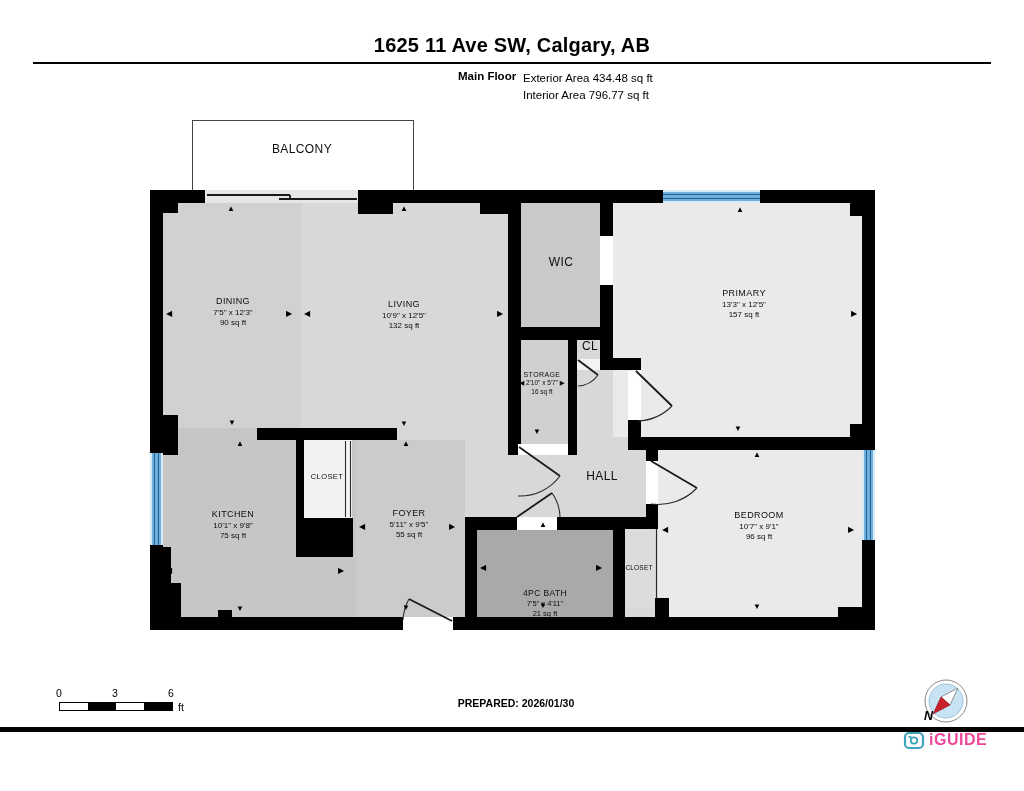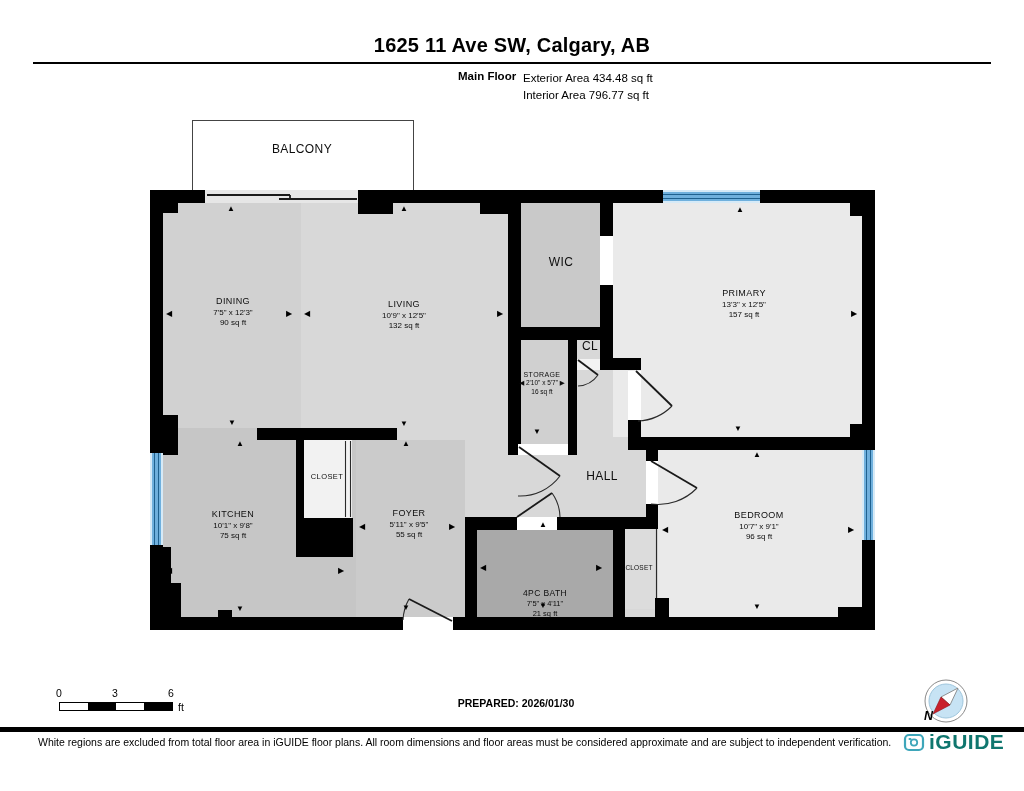--- a/index.html
+++ b/index.html
@@ -43,21 +43,21 @@
   .prepared{position:absolute;left:366px;top:697px;width:300px;text-align:center;
             font-size:10.5px;font-weight:bold;}
   
   .compass{position:absolute;left:916px;top:675px;width:60px;height:52px;}
   .north{position:absolute;left:924px;top:709px;font-size:12.5px;font-style:italic;
          font-weight:bold;}
   
   .fbar{position:absolute;left:0;top:727px;width:1024px;height:5px;background:#000;}
   .disclaimer{position:absolute;left:38px;top:736px;font-size:10.5px;color:#000;}
   .brand{position:absolute;left:903px;top:730px;display:flex;align-items:center;gap:4px;}
-  .brand-text{font-size:21px;font-weight:600;color:#0f766e;letter-spacing:.5px;}
+  .brand-text{font-size:16px;font-weight:600;color:#ec4899;letter-spacing:.5px;}
 </style>
 </head>
 <body>
 
 <div id="page">
 
   <div class="title">1625 11 Ave SW, Calgary, AB</div>
   <div class="hrule"></div>
   <div class="floor-label">Main Floor</div>
   <div class="area-lines">
@@ -258,21 +258,20 @@
 
   <svg class="compass" viewBox="0 0 60 52">
     <circle cx="30" cy="26" r="21" fill="#ffffff" stroke="#8a8a8a" stroke-width="1"></circle>
     <circle cx="30" cy="26" r="17" fill="#c7e3f4" stroke="#9fc6dd" stroke-width="1"></circle>
     <polygon points="42,13 34,30 25,22" fill="#ffffff" stroke="#777" stroke-width="0.8"></polygon>
     <polygon points="17,39 34,30 25,22" fill="#c9202b" stroke="#8e1116" stroke-width="0.6"></polygon>
   </svg>
   <span class="north">N</span>
 
   <div class="fbar"></div>
-  <div class="disclaimer">White regions are excluded from total floor area in iGUIDE floor plans. All room dimensions and floor areas must be considered approximate and are subject to independent verification.</div>
   <div class="brand">
     <svg width="22" height="20" viewBox="0 0 22 20">
       <rect x="2" y="3" width="18" height="15" rx="4" fill="none" stroke="#3ea6ba" stroke-width="2.2"></rect>
       <circle cx="11" cy="10.5" r="3.2" fill="none" stroke="#3ea6ba" stroke-width="1.8"></circle>
       <rect x="5.5" y="6" width="3" height="2" rx="1" fill="#3ea6ba"></rect>
     </svg>
     <span class="brand-text">iGUIDE</span>
   </div>
 
 </div>

